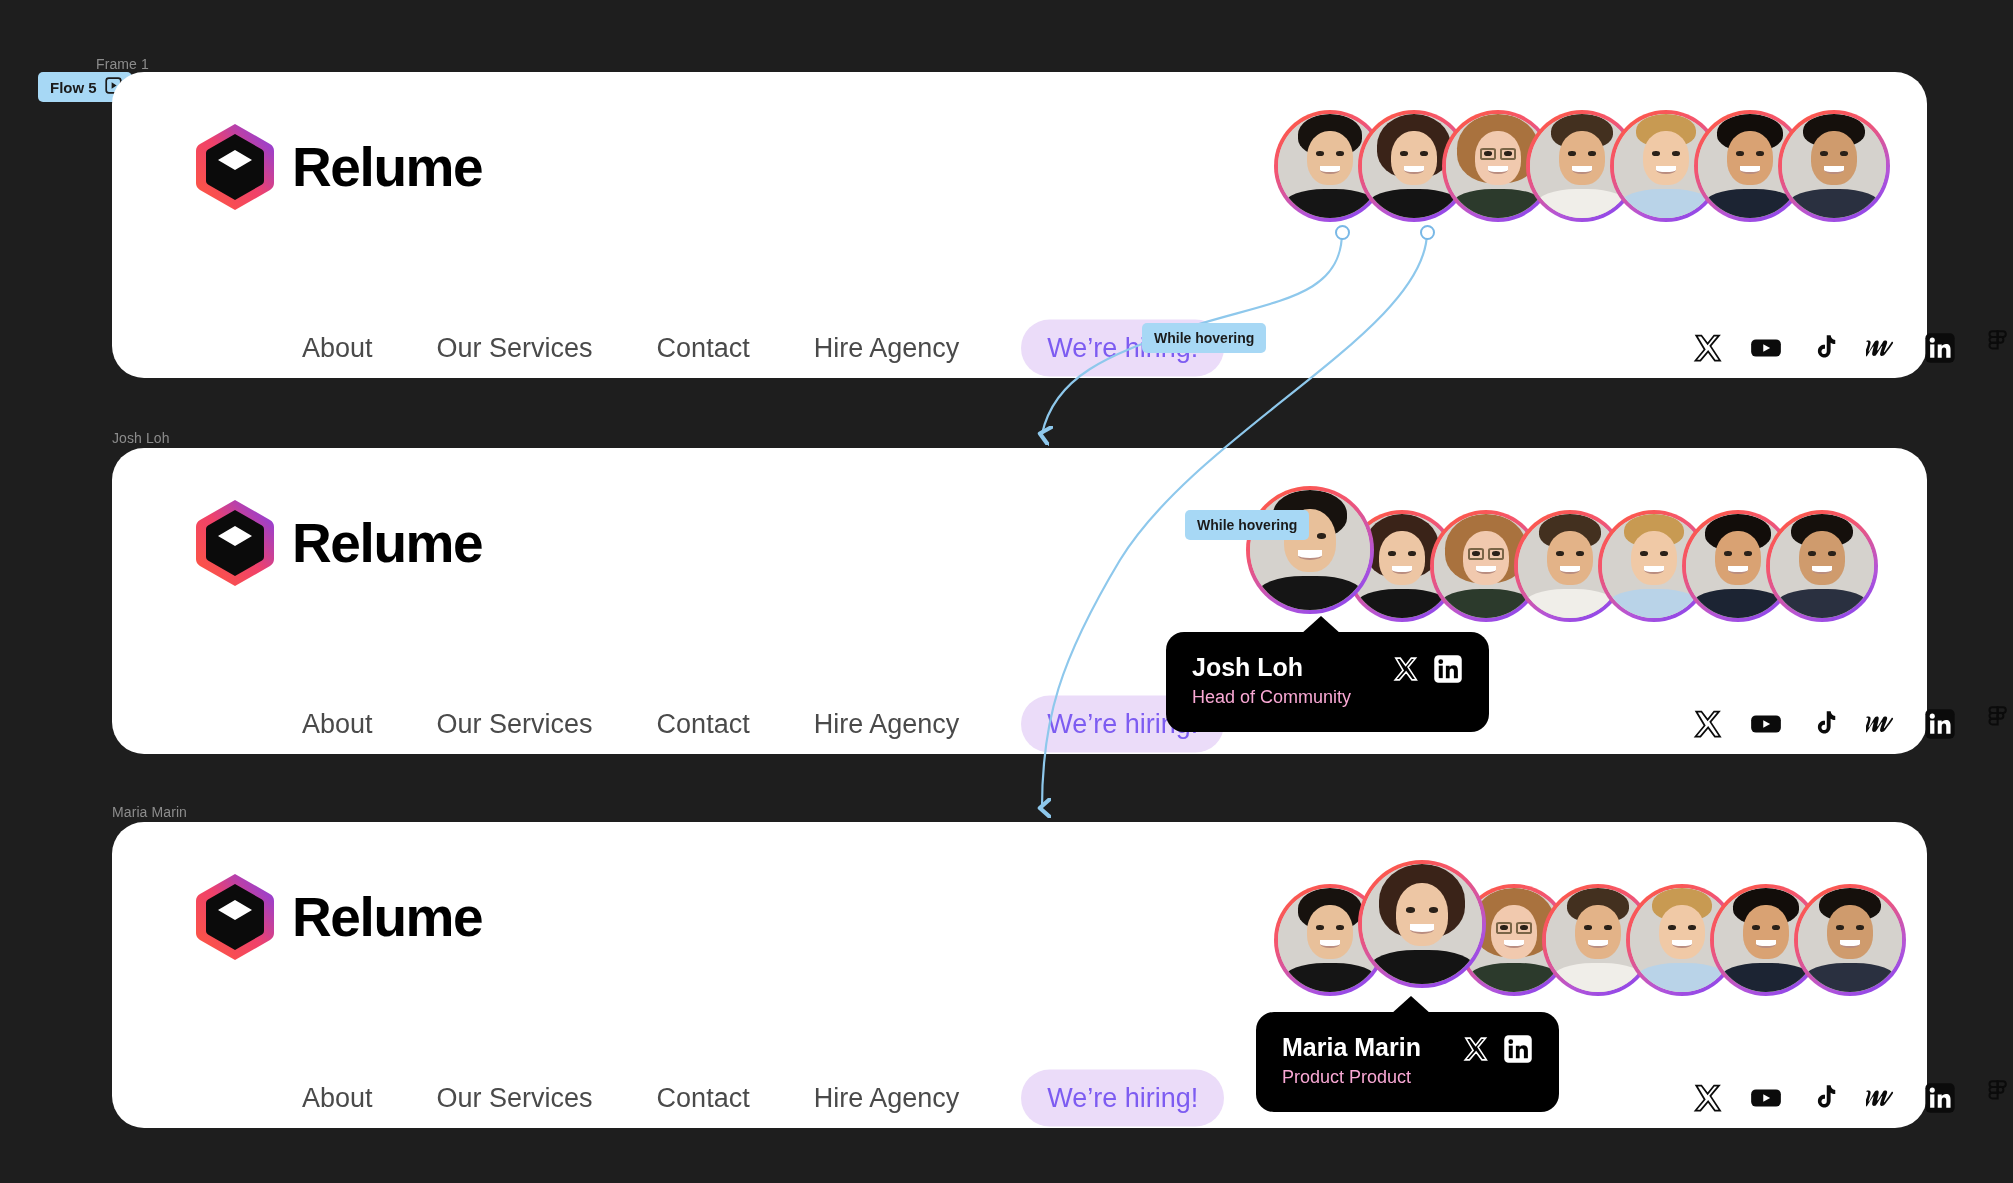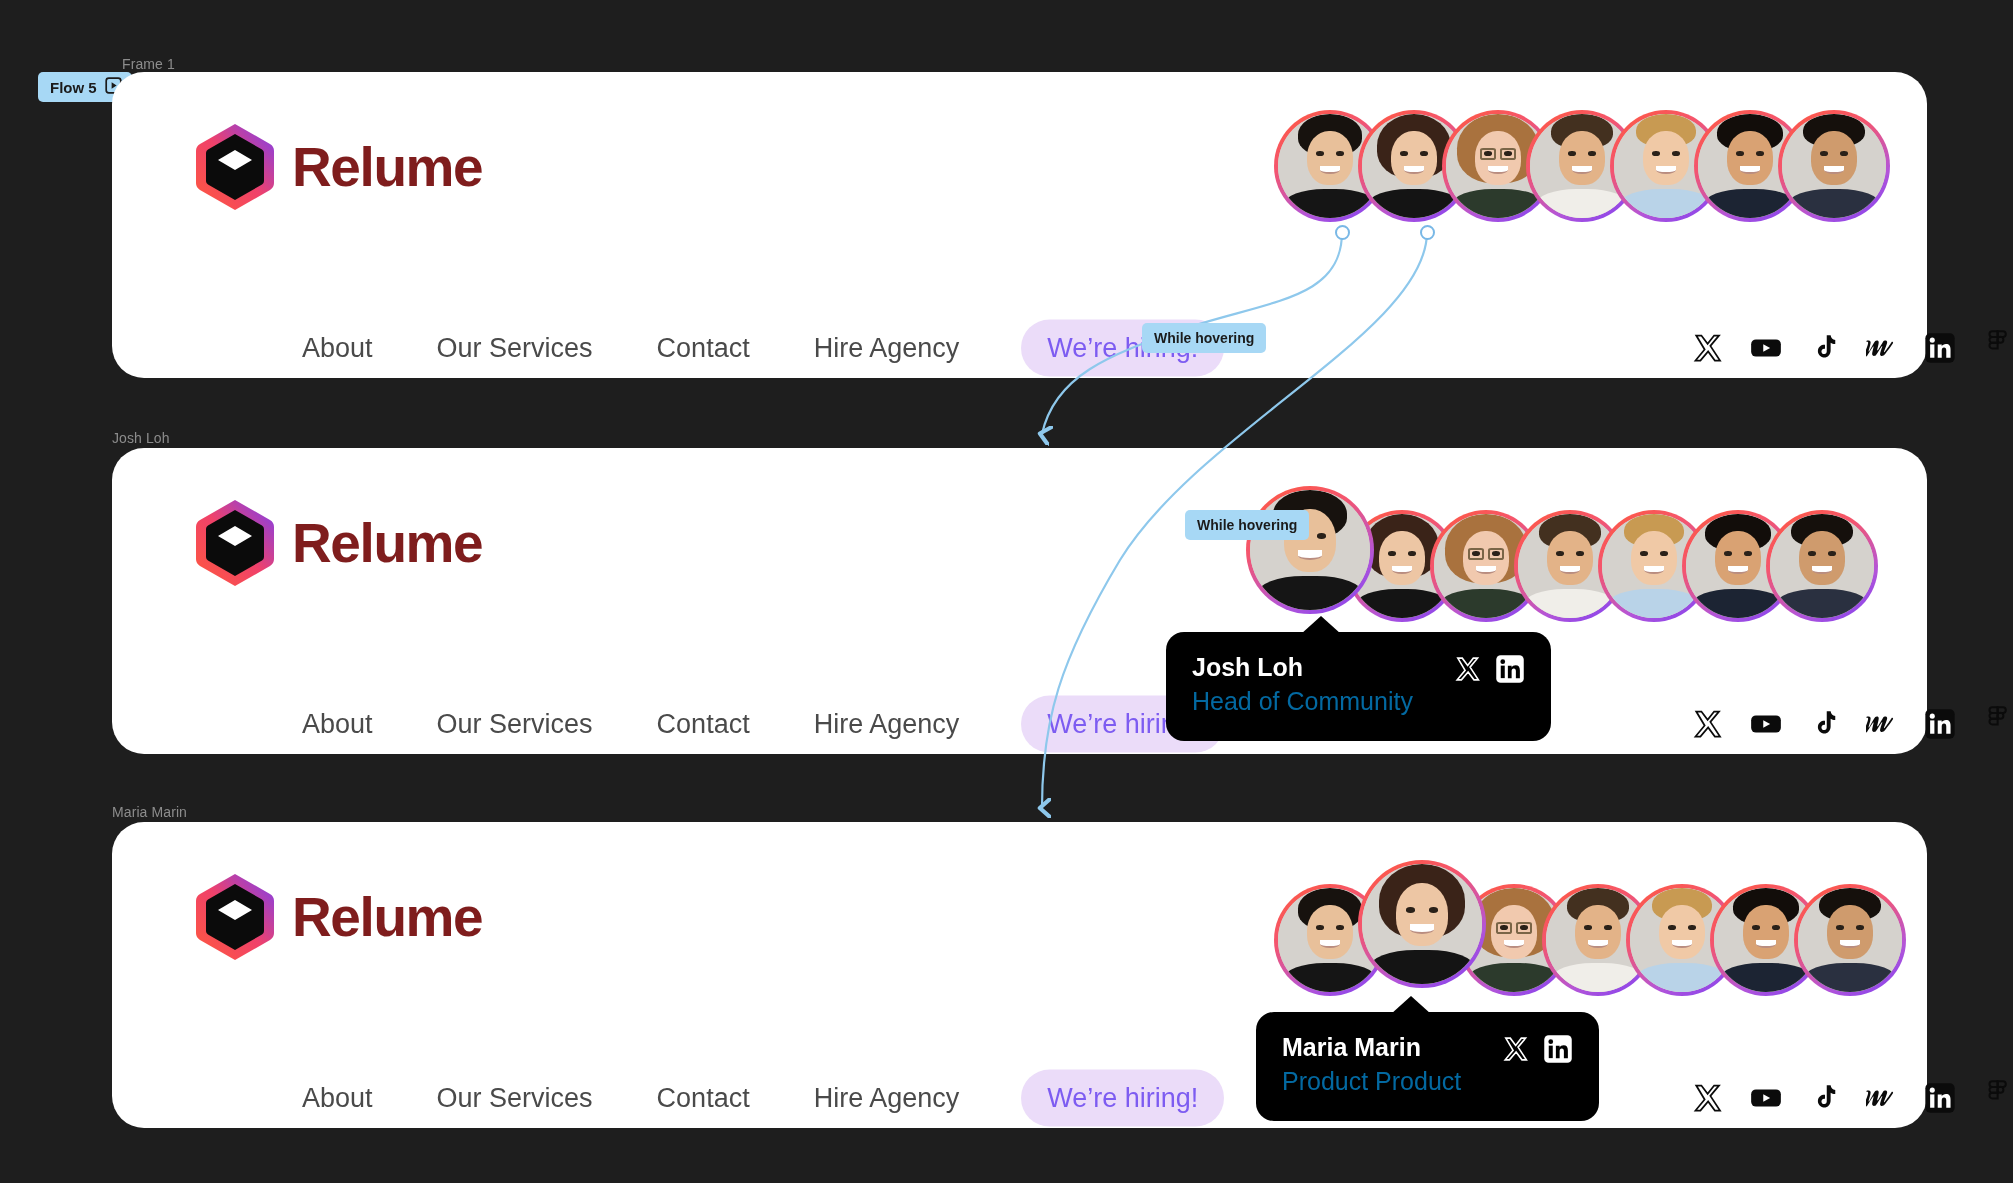--- a/index.html
+++ b/index.html
@@ -51,21 +51,21 @@
     background: #ffffff;
     border-radius: 32px;
     left: 112px;
     width: 1815px;
   }
 
   
   .brand { position: absolute; display: flex; align-items: center; gap: 16px; }
   .brand-mark { width: 82px; height: 90px; position: relative; flex: none; }
   .brand-name {
-    font-size: 55px; font-weight: 700; color: #7f1d1d;
+    font-size: 55px; font-weight: 700; color: #000000;
     letter-spacing: -1.4px; line-height: 1;
   }
 
   .navlinks { position: absolute; display: flex; align-items: center; gap: 0; }
   .navlink {
     font-size: 27px; color: #4a4a4a;
     padding: 0 32px;
     white-space: nowrap;
     font-family: "Liberation Sans", sans-serif;
   }
@@ -132,29 +132,29 @@
   }
   .tip-arrow {
     position: absolute;
     top: -16px;
     width: 0; height: 0;
     border-left: 20px solid transparent;
     border-right: 20px solid transparent;
     border-bottom: 18px solid #000000;
   }
   .tip-name { font-size: 25px; font-weight: 700; color: #ffffff; line-height: 1.25; white-space: nowrap; }
-  .tip-role { font-size: 25px; color: #0369a1; line-height: 1.35; margin-top: 2px; white-space: nowrap; }
+  .tip-role { font-size: 18px; color: #f9a8d4; line-height: 1.35; margin-top: 2px; white-space: nowrap; }
   .tip-socials { display: flex; align-items: center; gap: 14px; padding-top: 2px; }
 </style>
 </head>
 <body>
 
 <div id="stage">
 
-  <div class="frame-label" style="left:122px; top:56px;">Frame 1</div>
+  <div class="frame-label" style="left:96px; top:56px;">Frame 1</div>
   <div class="frame-label" style="left:112px; top:430px;">Josh Loh</div>
   <div class="frame-label" style="left:112px; top:804px;">Maria Marin</div>
 
   <div class="flow-badge" style="left:38px; top:72px;">
     <span>Flow 5</span>
     <span class="play-ico">
       <svg width="17" height="17" viewBox="0 0 17 17">
         <rect x="1.2" y="1.2" width="14.6" height="14.6" rx="2.6" fill="none" stroke="#1b1b1b" stroke-width="1.7"></rect>
         <path d="M6.6 5.2 L11.6 8.5 L6.6 11.8 Z" fill="#1b1b1b"></path>
       </svg>

